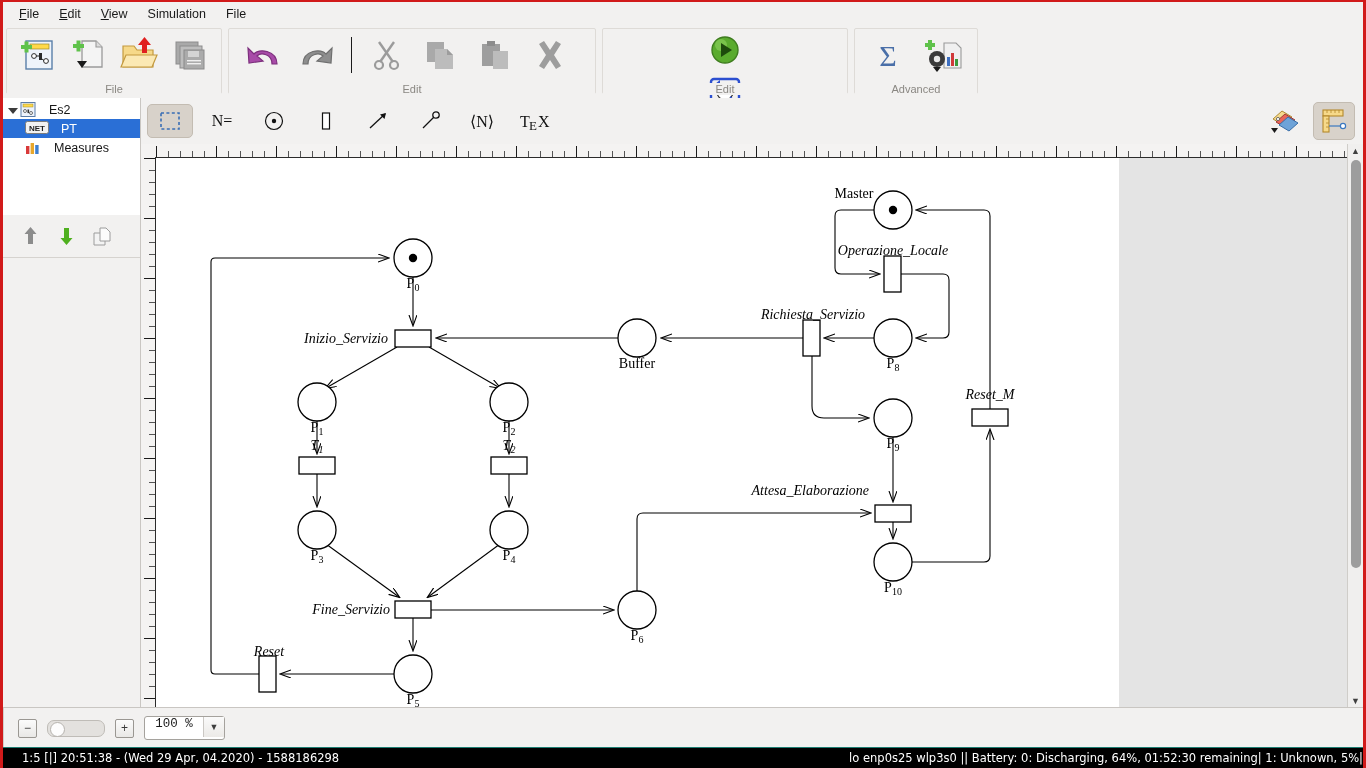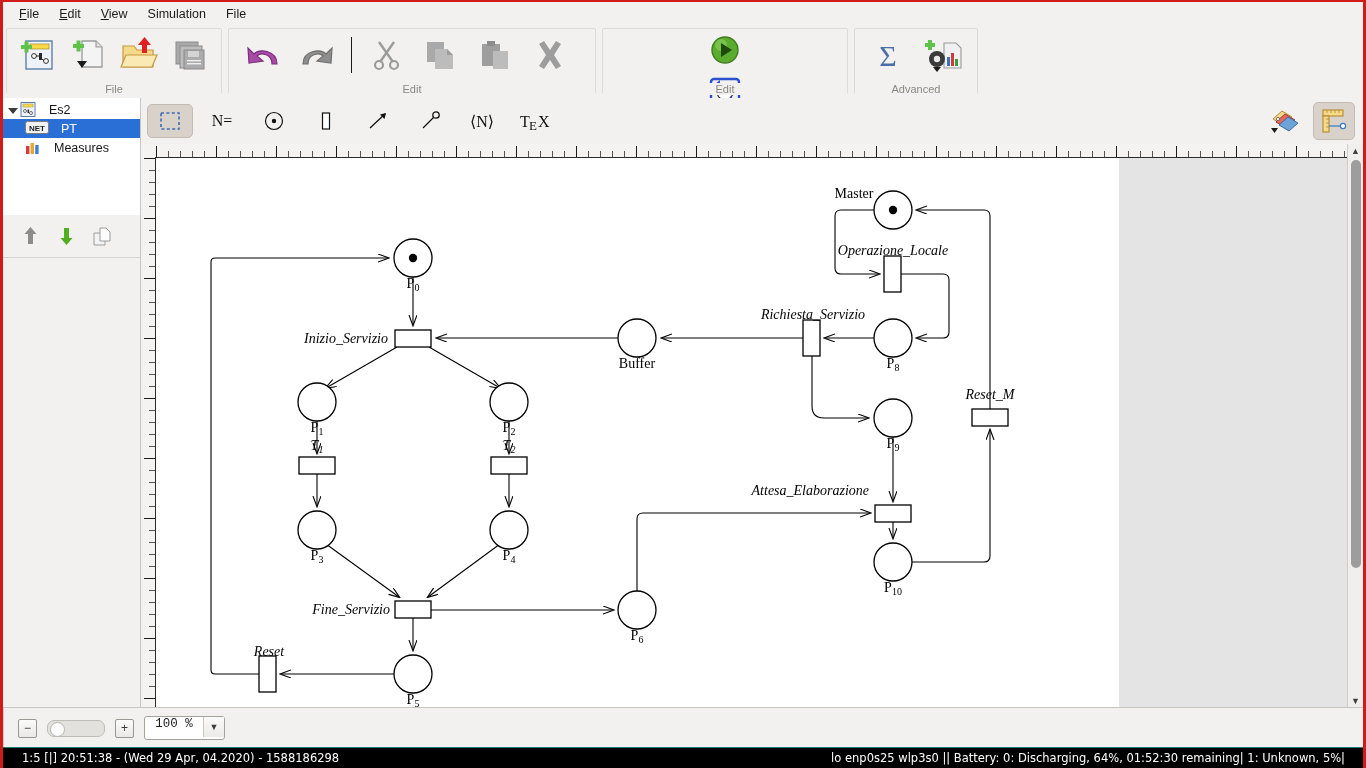--- a/index.html
+++ b/index.html
@@ -217,21 +217,21 @@
   #tray {
     position: absolute; left: 0; right: 0; bottom: 0; height: 20px;
     background: #000000;
     border-top: 1px solid #1d7d72;
     display: flex; align-items: center;
     font-family: "DejaVu Sans", sans-serif;
     font-size: 11.5px; color: #ffffff;
   }
   #tray-left { padding-left: 19px; white-space: nowrap; }
   #tray-right {
-    position: absolute; right: 18px; white-space: nowrap; margin-left: 26px;
+    position: absolute; right: 0; white-space: nowrap; margin-left: 26px;
   }
 
   svg { display: block; }
   .lbl { font-family: "Liberation Serif", serif; }
 </style>
 </head>
 <body>
 
 <div id="app">
 

